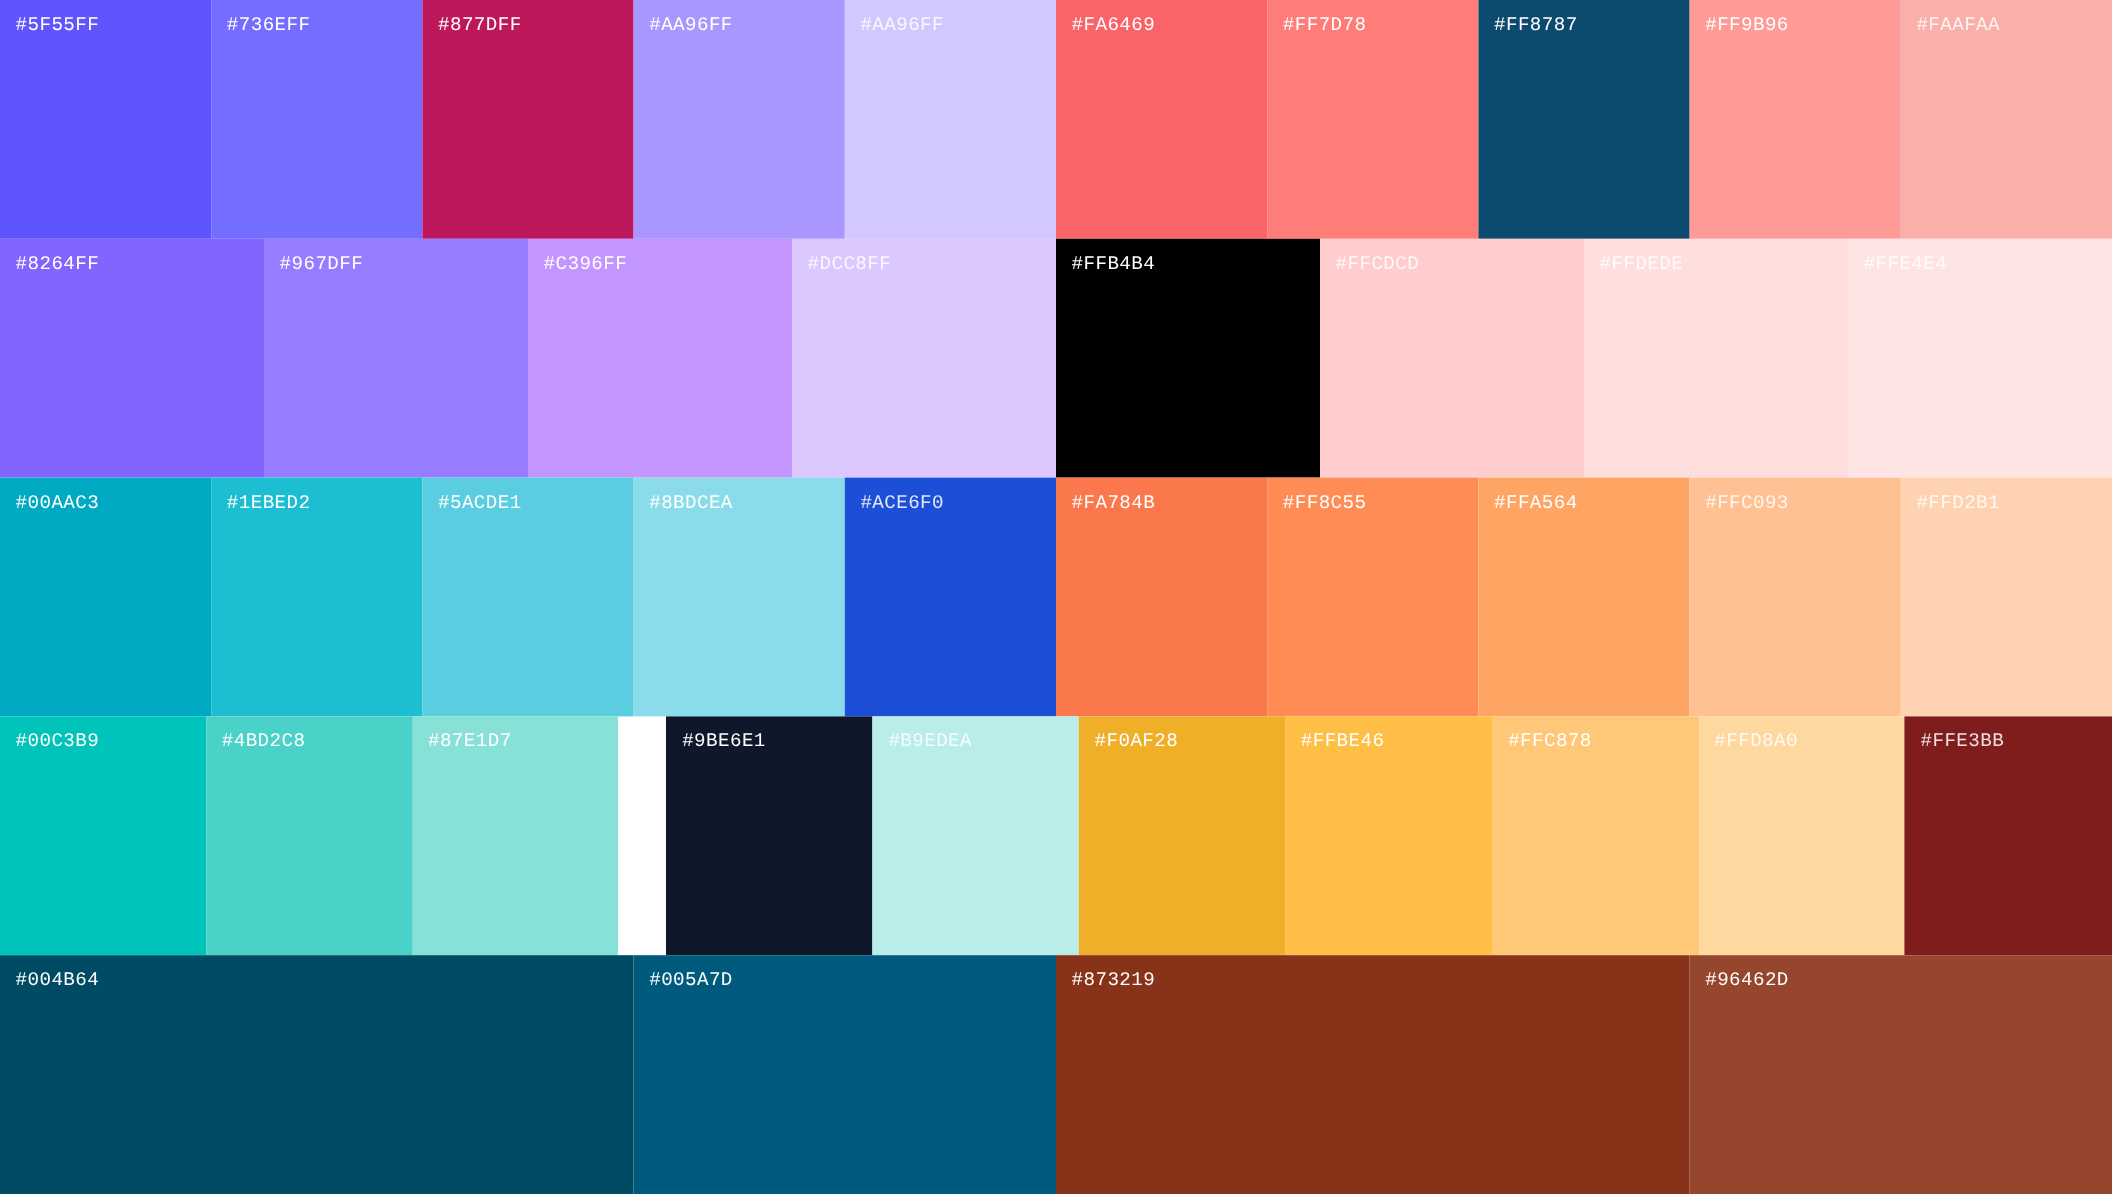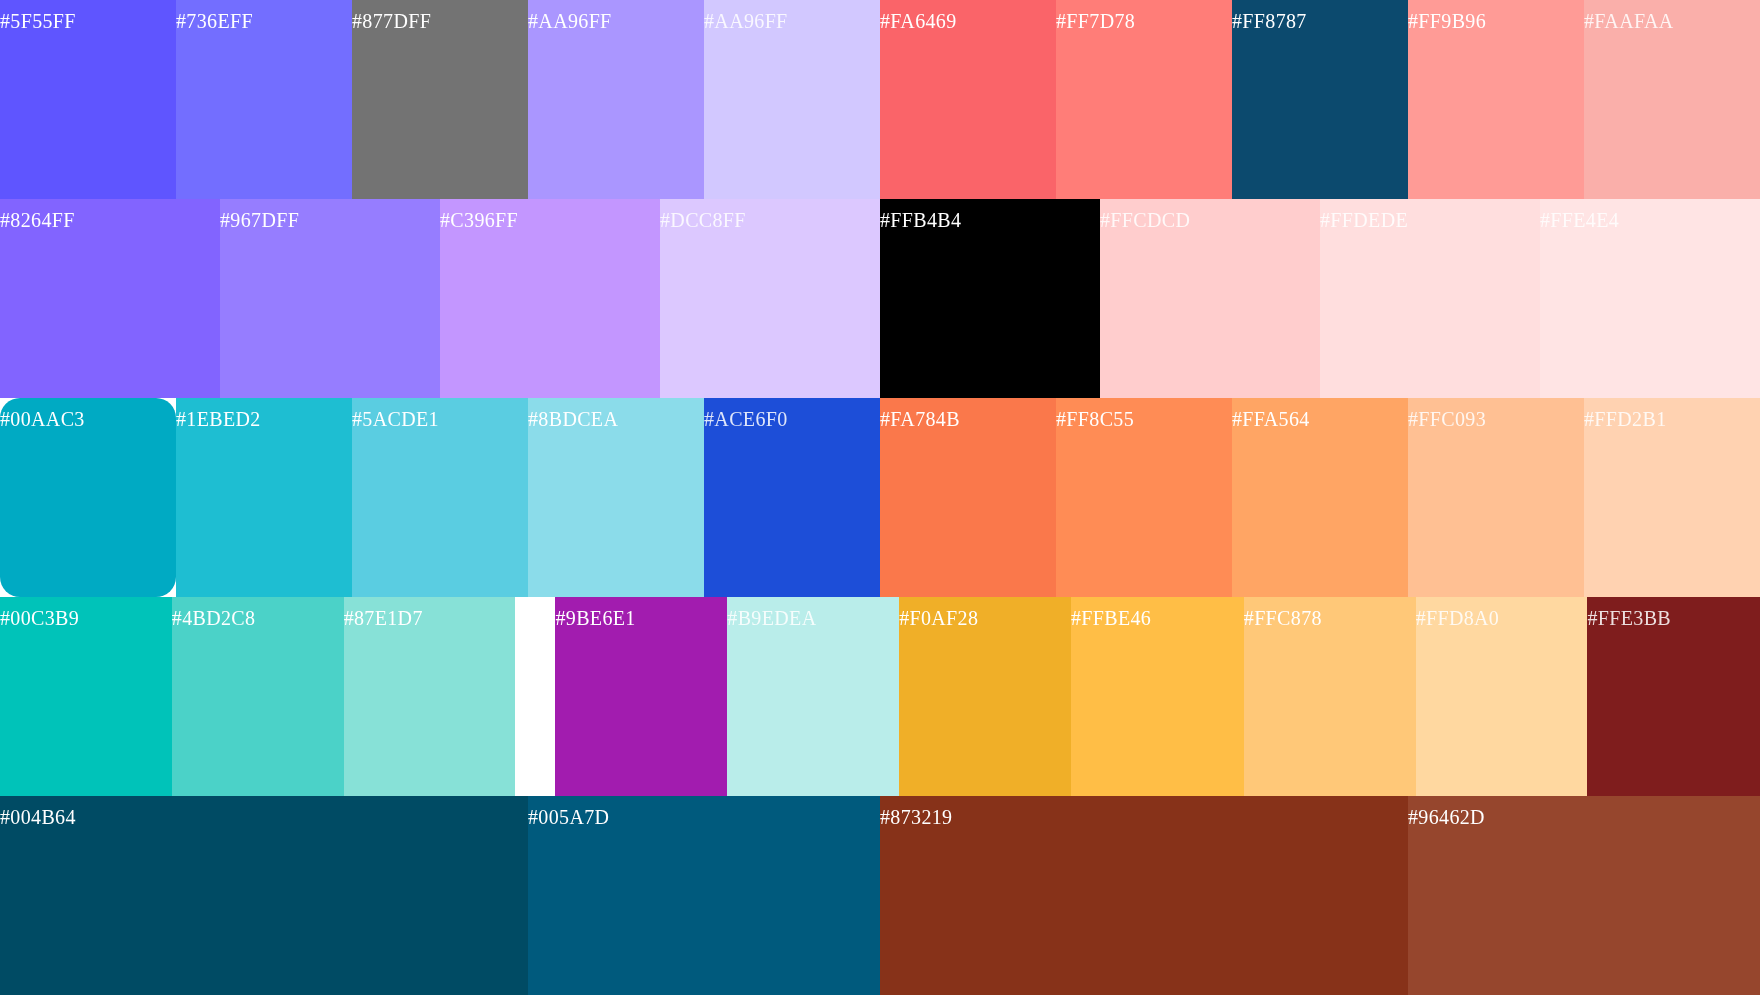--- a/index.html
+++ b/index.html
@@ -31,46 +31,46 @@
     position:relative;
     height:100%;
     overflow:hidden;
   }
   .swatch-row:not(.bottom-row) .swatch {
     flex:1 1 10%;
     width:10%;
   }
   .swatch-label {
     position:absolute;
-    left:0;
+    left:13px;
     top:12px;
-    font-size:20px;
+    font-size:16px;
     line-height:18px;
     letter-spacing:0.35px;
-    font-family:Liberation Serif, serif;
+    font-family:Liberation Mono, monospace;
     white-space:nowrap;
     color:#ffffff;
   }
   .swatch-label.dim {
     color:rgba(255,255,255,0.86);
   }
   
 </style>
 </head>
 <body>
 
 <div id="palette">
     <div class="swatch-row">
       <div class="swatch" style="background: rgb(95, 85, 255);">
         <span class="swatch-label">#5F55FF</span>
       </div>
       <div class="swatch" style="background: rgb(115, 110, 255);">
         <span class="swatch-label">#736EFF</span>
       </div>
-      <div class="swatch" style="background: #737373;">
+      <div class="swatch" style="background: #be185d;">
         <span class="swatch-label">#877DFF</span>
       </div>
       <div class="swatch" style="background: rgb(170, 150, 255);">
         <span class="swatch-label">#AA96FF</span>
       </div>
       <div class="swatch" style="background: rgb(210, 200, 255);">
         <span class="swatch-label dim">#AA96FF</span>
       </div>
       <div class="swatch" style="background: rgb(250, 100, 105);">
         <span class="swatch-label">#FA6469</span>
@@ -108,21 +108,21 @@
         <span class="swatch-label dim">#FFCDCD</span>
       </div>
       <div class="swatch" style="background: rgb(255, 222, 222);">
         <span class="swatch-label dim">#FFDEDE</span>
       </div>
       <div class="swatch" style="background: rgb(255, 228, 228);">
         <span class="swatch-label dim">#FFE4E4</span>
       </div>
     </div>
     <div class="swatch-row">
-      <div class="swatch" style="background: rgb(0, 170, 195); border-radius: 20px;">
+      <div class="swatch" style="background: rgb(0, 170, 195);">
         <span class="swatch-label">#00AAC3</span>
       </div>
       <div class="swatch" style="background: rgb(30, 190, 210);">
         <span class="swatch-label">#1EBED2</span>
       </div>
       <div class="swatch" style="background: rgb(90, 205, 225);">
         <span class="swatch-label">#5ACDE1</span>
       </div>
       <div class="swatch" style="background: rgb(139, 220, 234);">
         <span class="swatch-label">#8BDCEA</span>
@@ -149,21 +149,21 @@
     <div class="swatch-row">
       <div class="swatch" style="background: rgb(0, 195, 185);">
         <span class="swatch-label">#00C3B9</span>
       </div>
       <div class="swatch" style="background: rgb(75, 210, 200);">
         <span class="swatch-label">#4BD2C8</span>
       </div>
       <div class="swatch" style="background: rgb(135, 225, 215);">
         <span class="swatch-label">#87E1D7</span>
       </div>
-      <div class="swatch" style="background: #a21caf; margin-left: 40px;">
+      <div class="swatch" style="background: #0f172a; margin-left: 40px;">
         <span class="swatch-label">#9BE6E1</span>
       </div>
       <div class="swatch" style="background: rgb(185, 237, 234);">
         <span class="swatch-label dim">#B9EDEA</span>
       </div>
       <div class="swatch" style="background: rgb(240, 175, 40);">
         <span class="swatch-label">#F0AF28</span>
       </div>
       <div class="swatch" style="background: rgb(255, 190, 70); padding-left: 42px;">
         <span class="swatch-label">#FFBE46</span>

